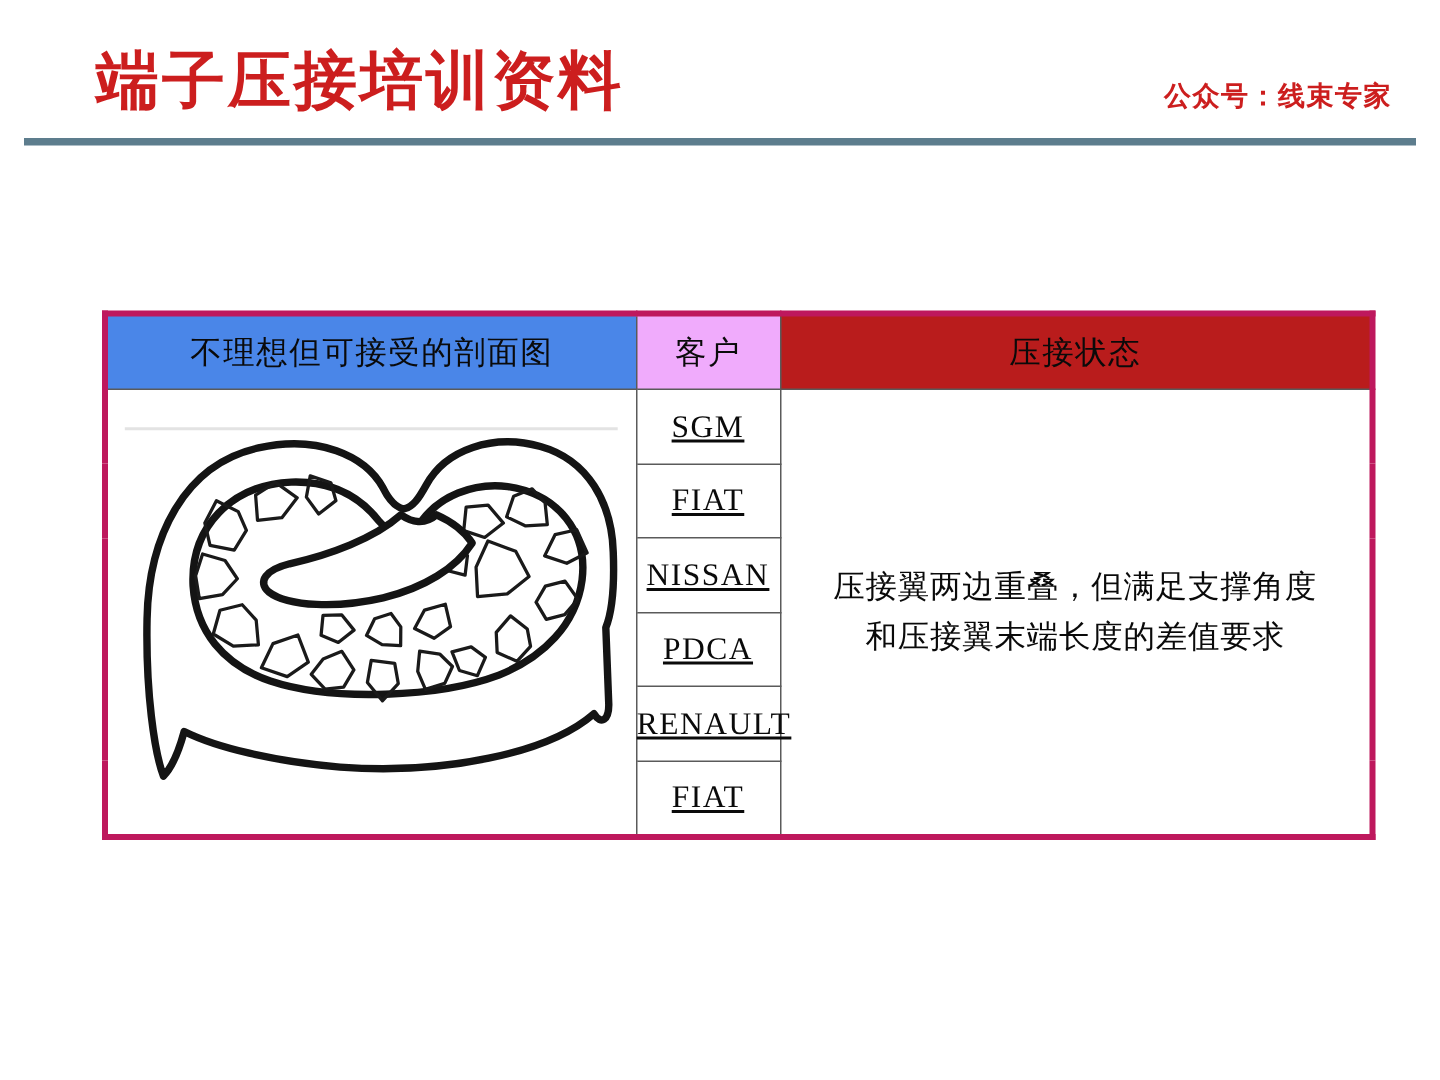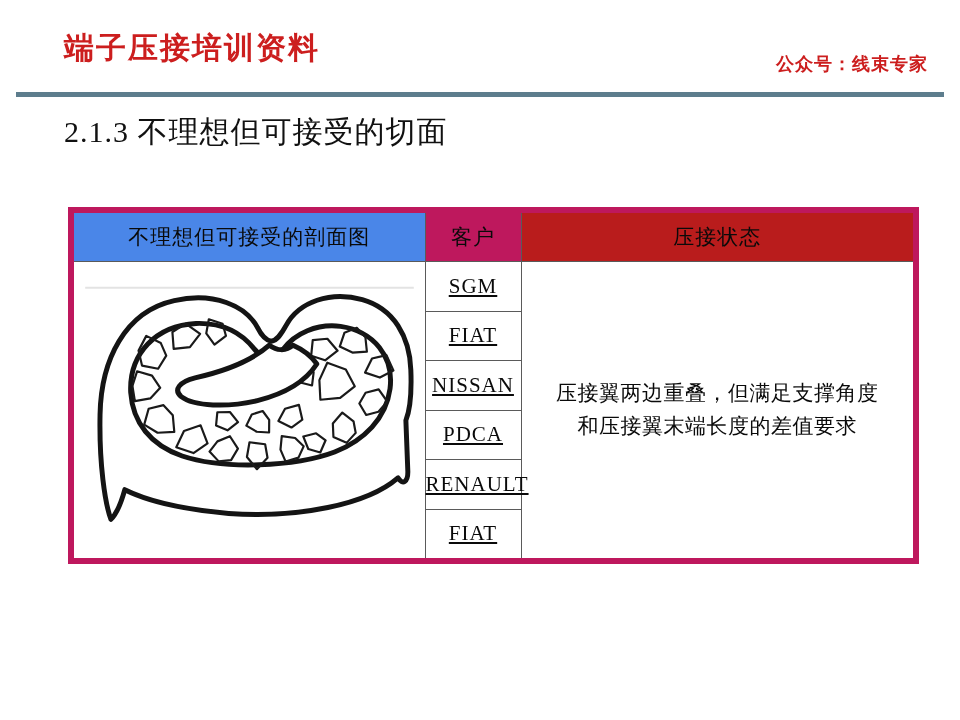--- a/index.html
+++ b/index.html
@@ -8,21 +8,21 @@
     background:#ffffff;
     font-family:"Liberation Serif","DejaVu Serif",serif;
     position:relative;
     overflow:hidden;
   }
   .slide{position:absolute;inset:0;background:#fff;}
 
   
   .page-title{
     position:absolute;left:64px;top:30px;
-    font-size:30px;font-weight:bold;letter-spacing:2px;
+    font-size:42px;font-weight:bold;letter-spacing:2px;
     color:#cc1e1e;line-height:1.2;white-space:nowrap;
   }
   .wechat-label{
     position:absolute;right:32px;top:52px;
     font-size:18px;font-weight:bold;letter-spacing:1px;
     color:#cc1e1e;white-space:nowrap;
   }
   .divider{
     position:absolute;left:16px;top:92px;width:928px;height:5px;
     background:#5d7d8d;
@@ -33,21 +33,21 @@
     position:absolute;left:64px;top:112px;
     font-size:30px;font-weight:500;color:#111;
     letter-spacing:1px;white-space:nowrap;
   }
 
   
   .crimp-table-wrap{position:absolute;left:68px;top:207px;}
   table.crimp-table{
     border-collapse:collapse;table-layout:fixed;
     width:845px;
-    border:6px solid #be185d;
+    border:4px solid #be185d;
   }
   table.crimp-table th, table.crimp-table td{
     border:1.5px solid #5a5a5a;
     text-align:center;vertical-align:middle;
     font-size:21px;color:#0a0a0a;
     padding:0;
   }
   table.crimp-table th{
     height:48px;font-weight:400;
     letter-spacing:1px;
@@ -62,33 +62,32 @@
 </style>
 </head>
 <body>
 
 <div class="slide">
 
   <div class="page-title" style="color: rgb(204, 30, 30);">端子压接培训资料</div>
   <div class="wechat-label" style="color: rgb(204, 30, 30);">公众号：线束专家</div>
   <div class="divider" style="background: rgb(93, 125, 141);"></div>
 
-  <div class="section-heading">2.1.3 不理想但可接受的切面</div>
 
   <div class="crimp-table-wrap">
     <table class="crimp-table">
       <colgroup>
           <col style="width:354px">
           <col style="width:96px">
           <col style="width:395px">
         </colgroup>
       <tbody>
           <tr>
         <th style="background:#4a86e8">不理想但可接受的剖面图</th>
-        <th style="background:#be185d">客户</th>
+        <th style="background:#f0abfc">客户</th>
         <th style="background:#b91c1c">压接状态</th>
       </tr>
       <tr>
         <td class="image-cell" rowspan="6">
           <svg class="svg-holder" width="351" height="289" viewBox="0 0 352 292" xmlns="http://www.w3.org/2000/svg">
             <line x1="10" y1="22" x2="342" y2="22" stroke="#e3e3e3" stroke-width="2"></line>
 
             <path d="M 36 256
                      C 30 240, 24 200, 25 150
                      C 26 95, 50 46, 100 35

